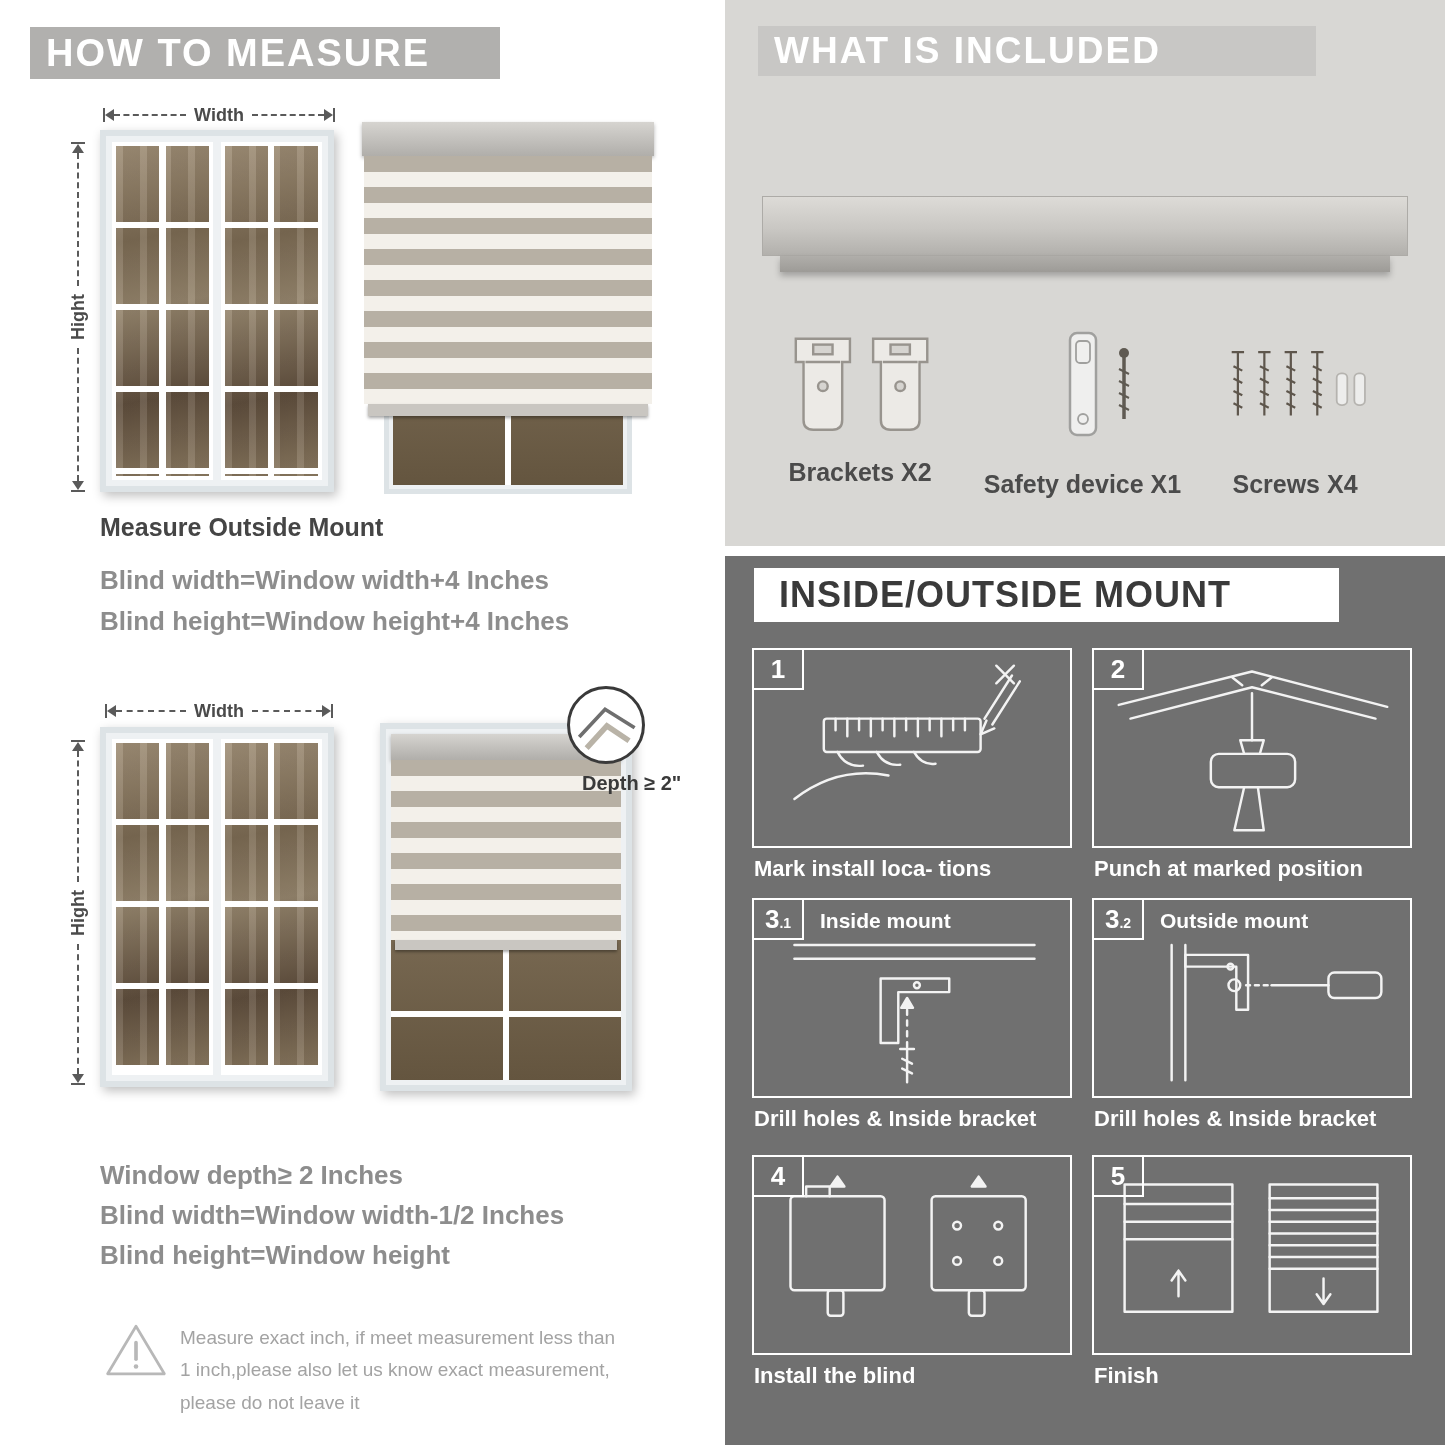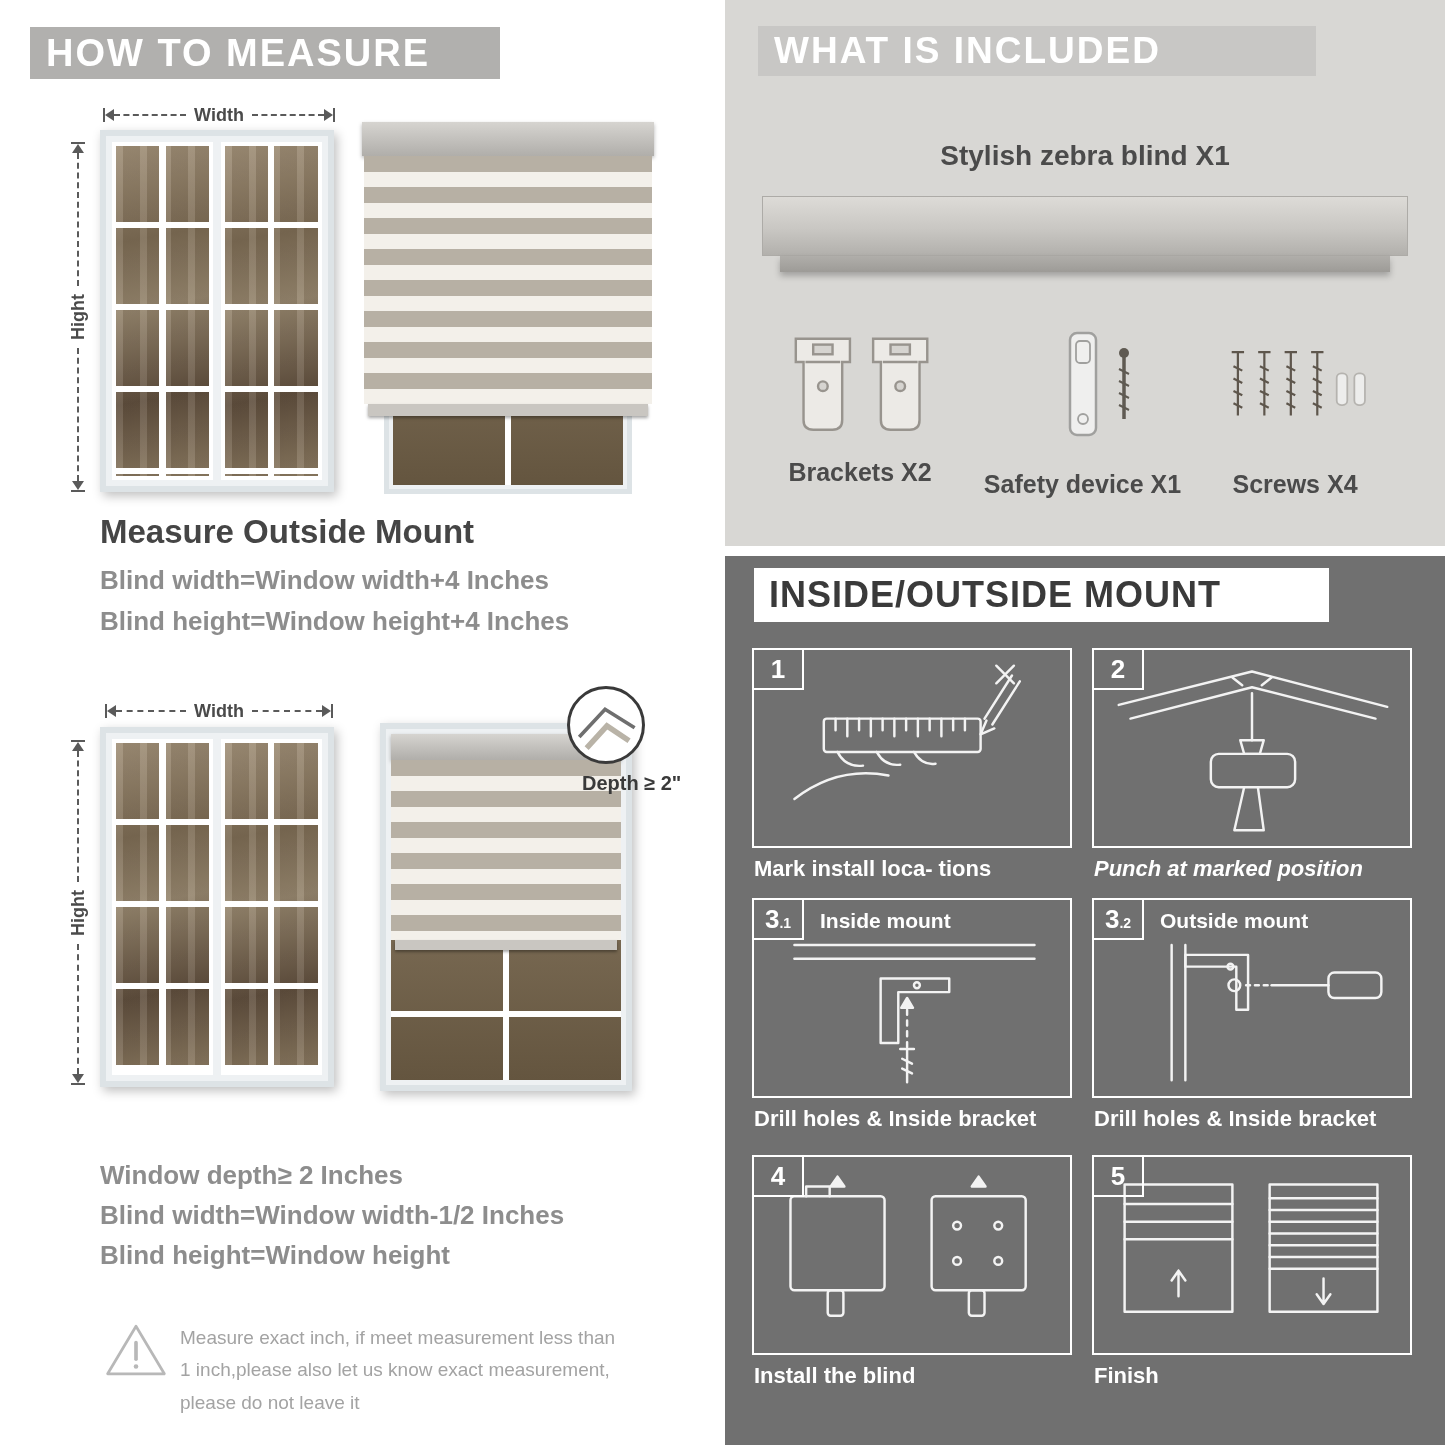--- a/index.html
+++ b/index.html
@@ -3,22 +3,22 @@
 <meta charset="utf-8">
 <style>
   html,body{margin:0;padding:0;background:#fff;font-family:"Liberation Sans",sans-serif;}
   #canvas{position:relative;width:1445px;height:1445px;background:#ffffff;overflow:hidden;}
   .abs{position:absolute;}
 
   
   .banner{color:#fff;font-weight:bold;letter-spacing:2px;padding-left:16px;box-sizing:border-box;}
   .banner-left{background:#b1b0ae;font-size:38px;line-height:52px;}
   .banner-incl{background:#c8c7c5;font-size:37px;line-height:50px;}
-  .banner-mount{background:#ffffff;color:#3a3a3a;font-size:36px;line-height:54px;font-weight:bold;padding-left:15px;letter-spacing:1px;}
-  .sec-title{font-size:33px;font-weight:bold;color:#454545;}
+  .banner-mount{background:#ffffff;color:#3a3a3a;font-size:36px;line-height:54px;font-weight:bold;padding-left:25px;letter-spacing:1px;}
+  .sec-title{font-size:25px;font-weight:bold;color:#454545;}
   .formula{font-size:26px;font-weight:bold;color:#8d8d8d;}
 
   
   .h-arrow{display:flex;align-items:center;height:16px;color:#4a4a4a;font-size:18px;font-weight:bold;}
   .h-arrow .dash{flex:1;border-top:2px dashed #5a5a5a;height:0;}
   .h-arrow .lbl{margin:0 8px;}
   .cap-v{width:2px;height:14px;background:#5a5a5a;}
   .cap-h{width:14px;height:2px;background:#5a5a5a;}
   .tri-l{width:0;height:0;border-top:6px solid transparent;border-bottom:6px solid transparent;border-right:9px solid #5a5a5a;}
   .tri-r{width:0;height:0;border-top:6px solid transparent;border-bottom:6px solid transparent;border-left:9px solid #5a5a5a;}
@@ -164,21 +164,20 @@
     <path d="M35 6 L66 58 H4 Z" fill="none" stroke="#b8b8b8" stroke-width="3" stroke-linejoin="round"></path>
     <line x1="35" y1="24" x2="35" y2="42" stroke="#b8b8b8" stroke-width="4" stroke-linecap="round"></line>
     <circle cx="35" cy="50" r="2.5" fill="#b8b8b8"></circle>
   </svg>
   <div class="abs note-text" style="left:180px;top:1322px;width:440px;">Measure exact inch, if meet measurement less than 1 inch,please also let us know exact measurement, please do not leave it</div>
 
   <div class="abs light-block" style="left:725px;top:0;width:720px;height:546px;"></div>
 
   <div class="abs banner banner-incl" style="left:758px;top:26px;width:558px;height:50px;">WHAT IS INCLUDED</div>
 
-  <div class="abs blind-name" style="left:725px;top:140px;width:720px;">Stylish zebra blind X1</div>
 
   <div class="abs rail-main" style="left:762px;top:196px;width:646px;height:60px;"></div>
   <div class="abs rail-lip" style="left:780px;top:256px;width:610px;height:16px;"></div>
 
   <svg class="abs" style="left:790px;top:330px;" width="145" height="122" viewBox="0 0 150 120">
     <g stroke="#98948e" stroke-width="2.5" fill="#eceae6">
       <path d="M6 6 h56 v24 h-8 v60 q0 10 -10 10 h-20 q-10 0 -10 -10 v-60 h-8 z"></path>
       <rect x="24" y="12" width="20" height="10" fill="#d6d4d0"></rect>
       <circle cx="34" cy="55" r="5" fill="#d6d4d0"></circle>
       <path d="M16 30 h36" fill="none"></path>
@@ -253,21 +252,21 @@
         <path d="M36 70 L160 38 L286 70"></path>
         <line x1="160" y1="44" x2="160" y2="92"></line>
         <path d="M148 92 h24 l-4 14 h-16 z"></path>
         <rect x="118" y="106" width="86" height="34" rx="8"></rect>
         <path d="M152 140 l-10 44 h30 l-6 -44"></path>
         <path d="M150 36 l-10 -8 M170 36 l10 -8"></path>
       </g>
     </svg>
     <div class="numbox"><span>2</span><span class="sub"></span></div>
   </div>
-  <div class="abs caption" style="left:1094px;top:856px;font-style:italic;">Punch at marked position</div>
+  <div class="abs caption" style="left:1094px;top:856px;">Punch at marked position</div>
 
   <div class="abs panel" style="left:752px;top:898px;">
     <svg viewBox="0 0 320 200">
       <g class="art">
         <path d="M40 46 H285"></path>
         <path d="M40 60 H285"></path>
         <path d="M128 80 h70 v14 h-52 v52 h-18 z"></path>
         <circle cx="165" cy="87" r="3"></circle>
         <line x1="155" y1="150" x2="155" y2="104" stroke-dasharray="5 6"></line>
         <path d="M155 100 l-6 10 h12 z" fill="#f3f3f3"></path>

